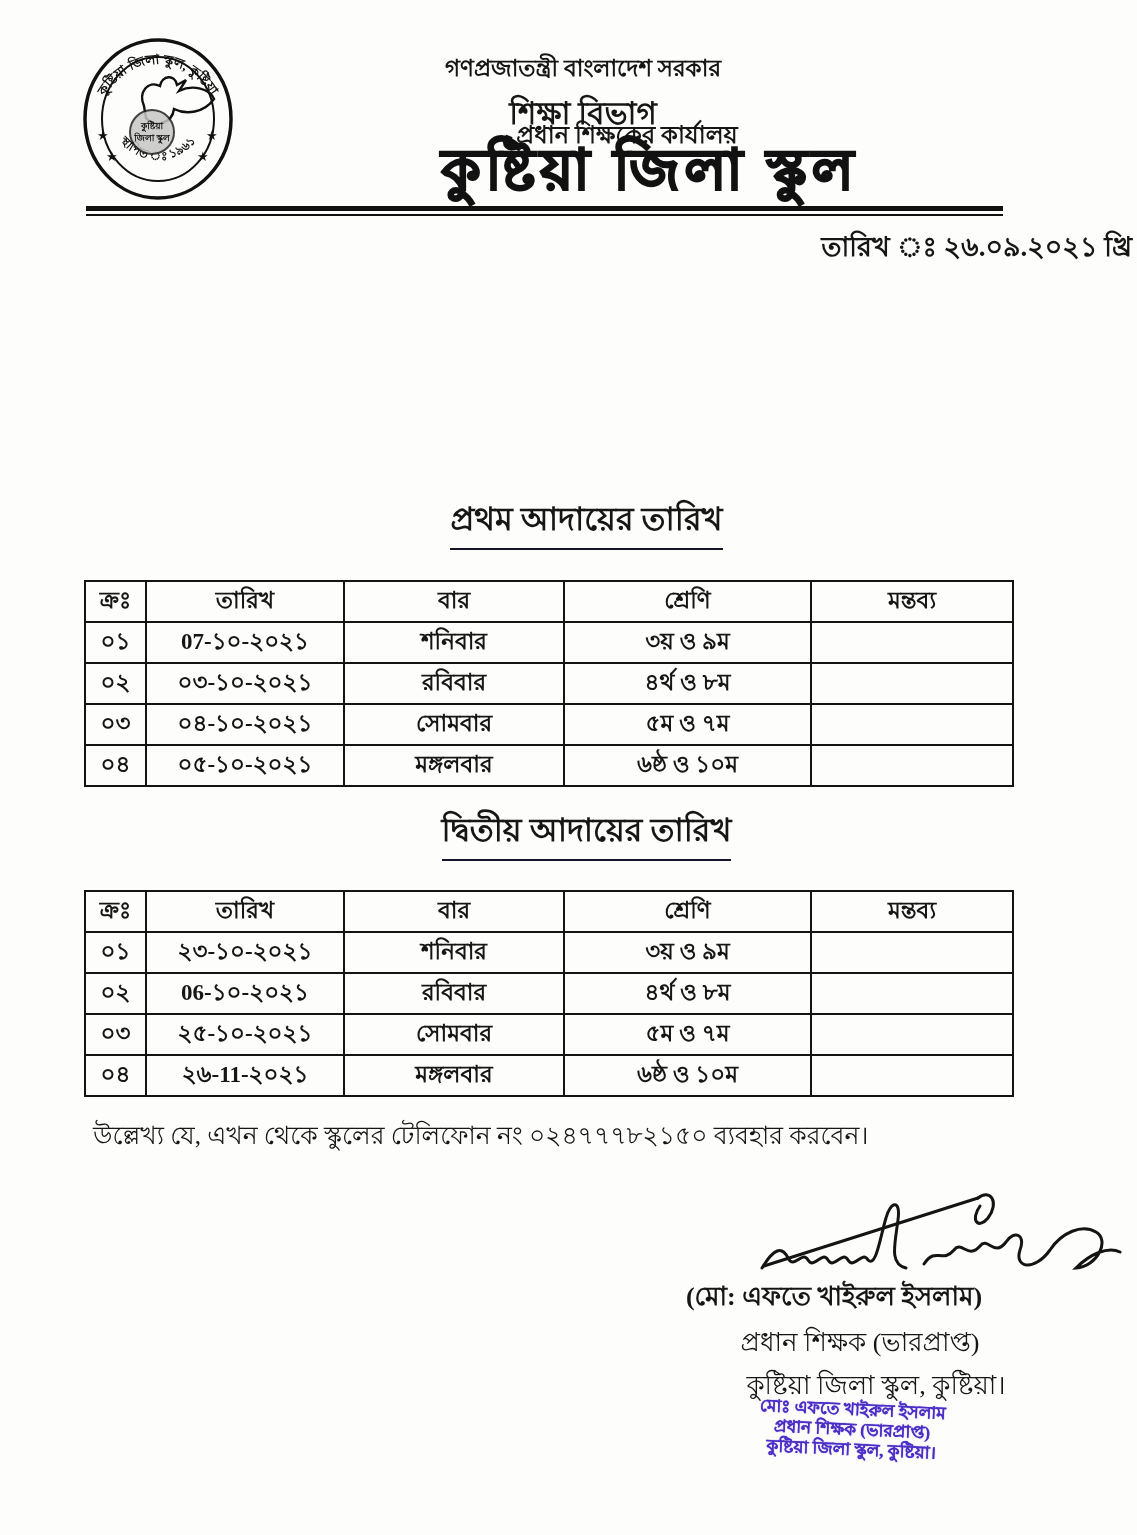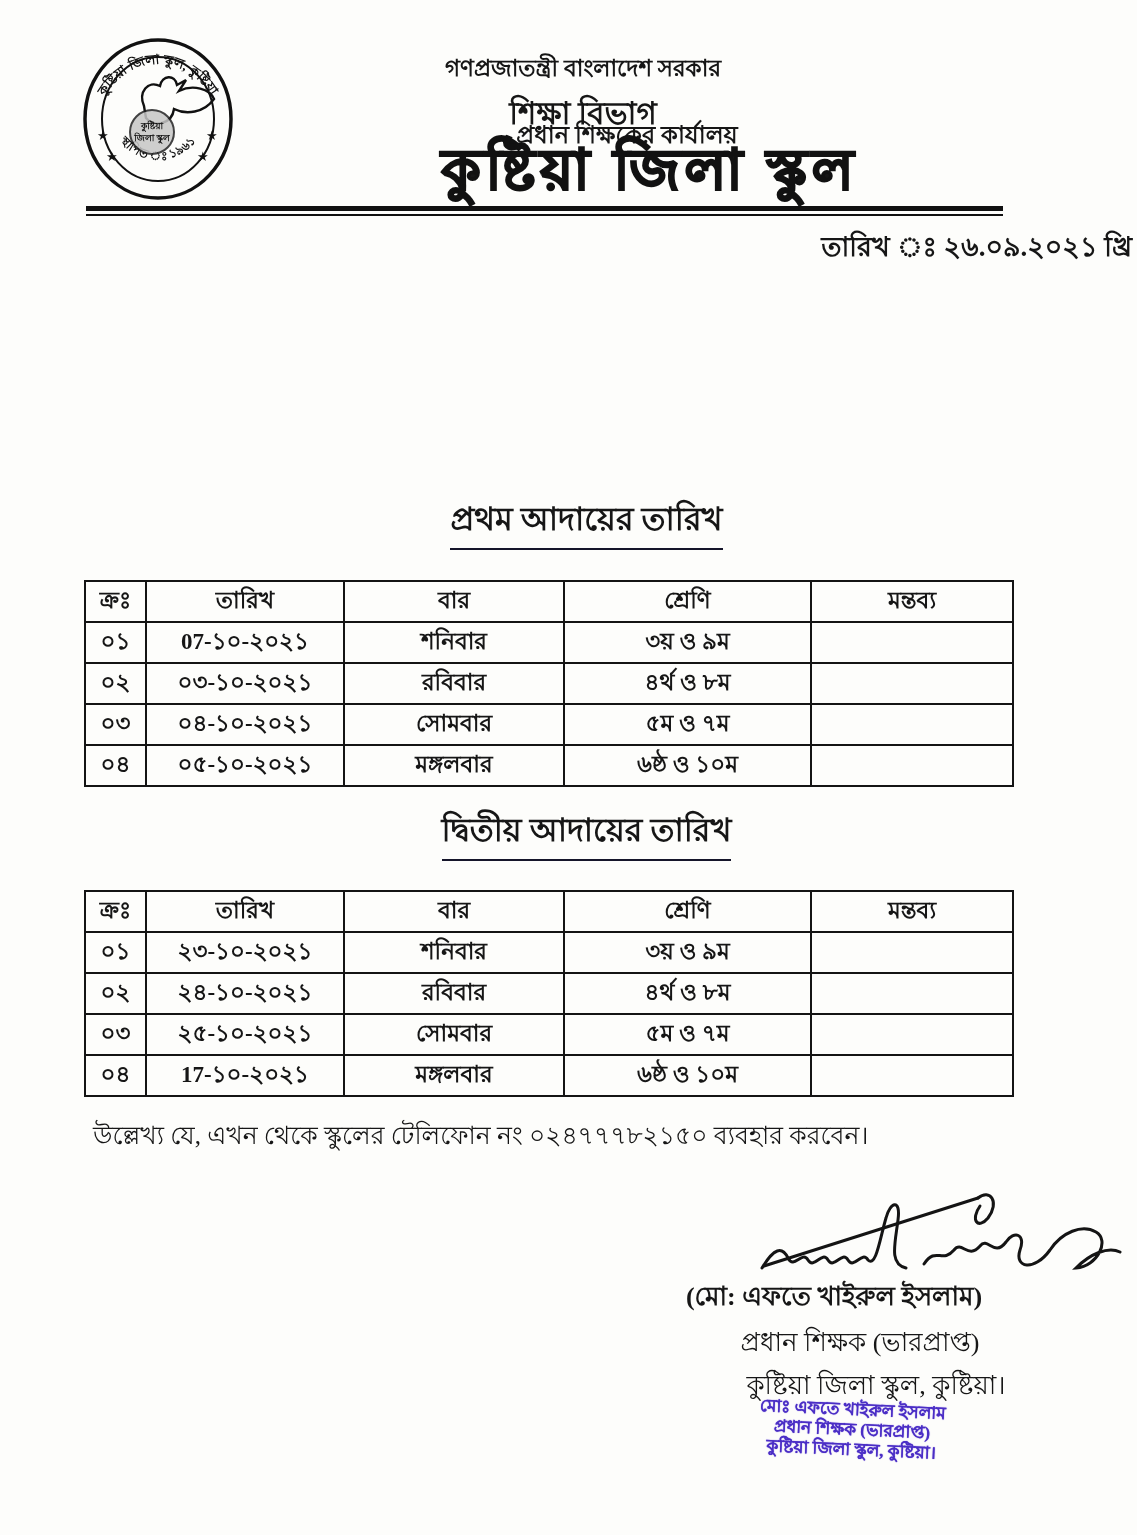--- a/index.html
+++ b/index.html
@@ -161,35 +161,35 @@
     <tbody>
         <tr>
           <td>০১</td>
           <td>২৩-১০-২০২১</td>
           <td>শনিবার</td>
           <td>৩য় ও ৯ম</td>
           <td></td>
         </tr>
         <tr>
           <td>০২</td>
-          <td>২৪-১০-২০২১</td>
+          <td>06-১০-২০২১</td>
           <td>রবিবার</td>
           <td>৪র্থ ও ৮ম</td>
           <td></td>
         </tr>
         <tr>
           <td>০৩</td>
           <td>২৫-১০-২০২১</td>
           <td>সোমবার</td>
           <td>৫ম ও ৭ম</td>
           <td></td>
         </tr>
         <tr>
           <td>০৪</td>
-          <td>17-১০-২০২১</td>
+          <td>২৬-11-২০২১</td>
           <td>মঙ্গলবার</td>
           <td>৬ষ্ঠ ও ১০ম</td>
           <td></td>
         </tr>
       </tbody>
   </table>
 
   <div class="abs note">উল্লেখ্য যে, এখন থেকে স্কুলের টেলিফোন নং ০২৪৭৭৭৮২১৫০ ব্যবহার করবেন।</div>
 
   <svg class="abs sig-svg" viewBox="0 0 390 98">

